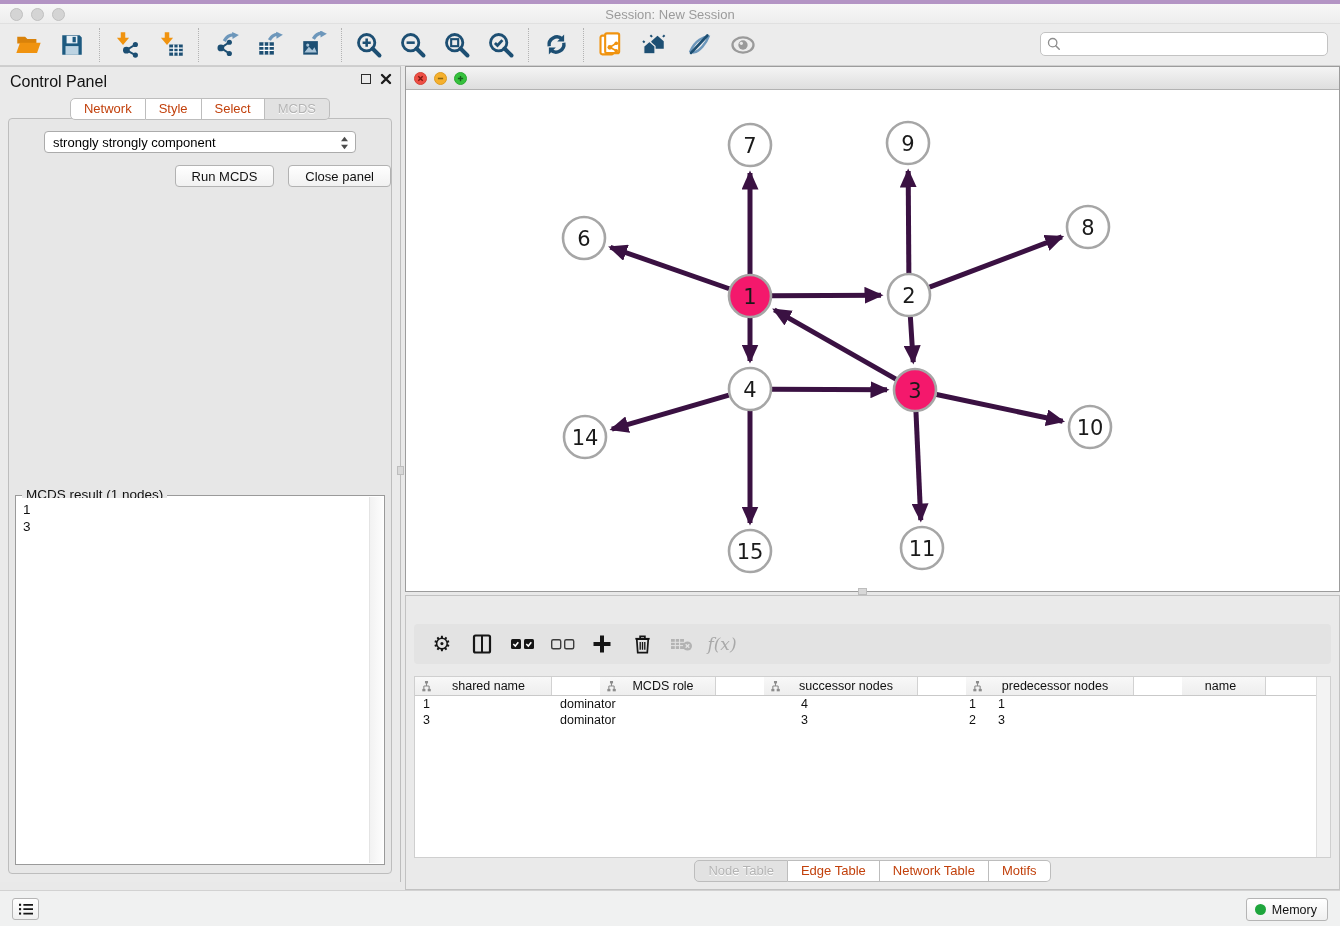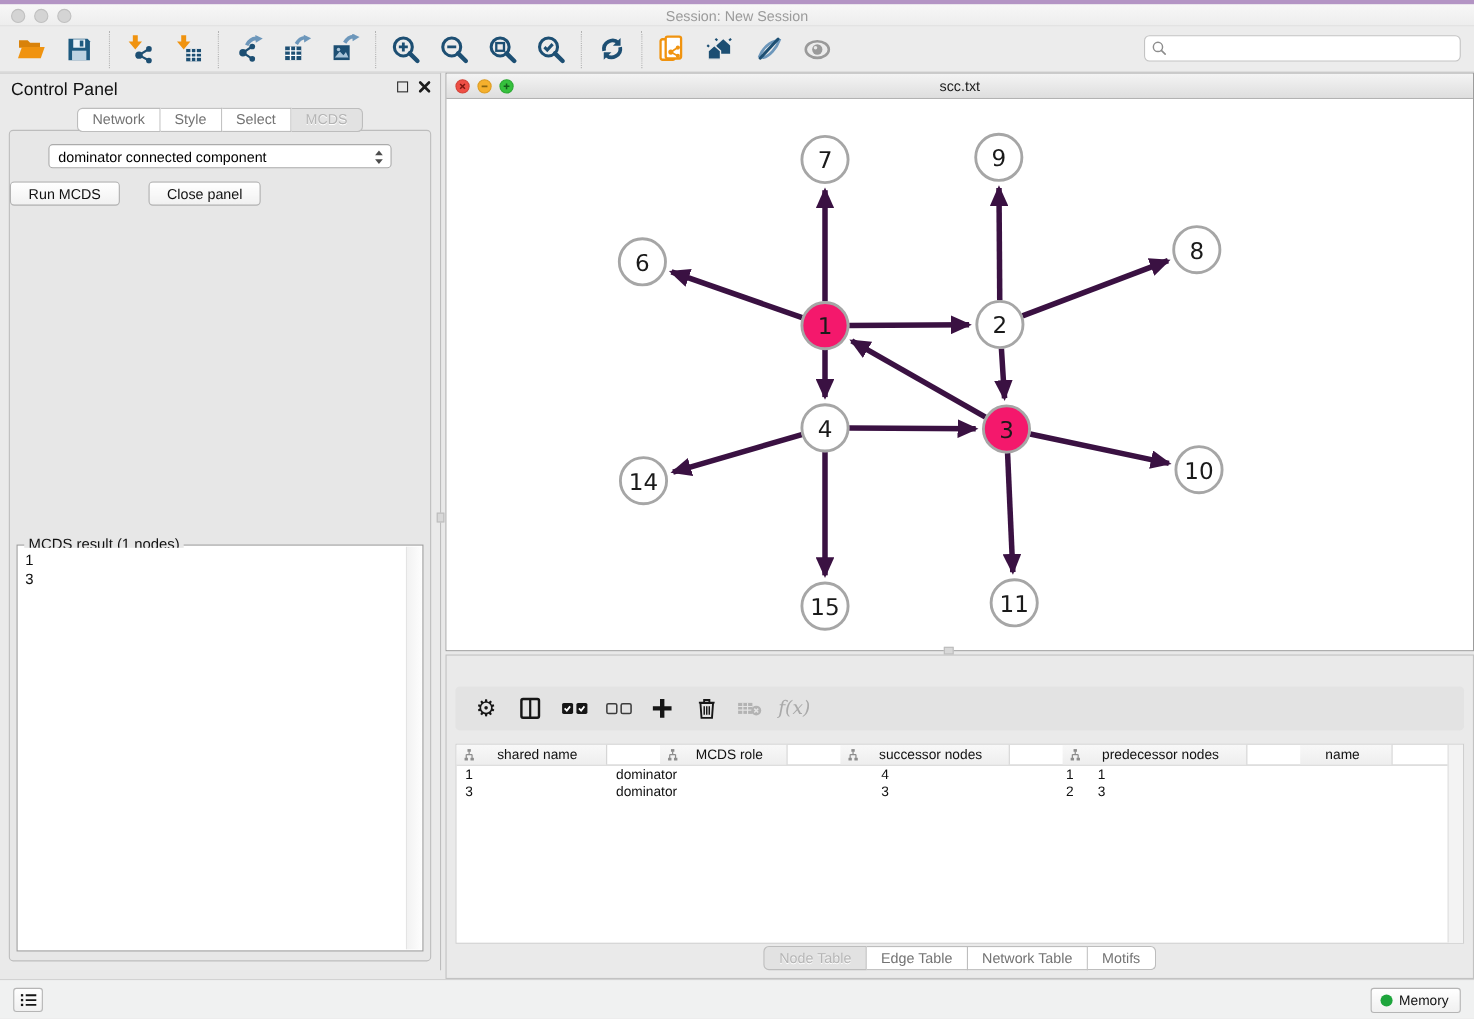--- a/index.html
+++ b/index.html
@@ -40,37 +40,37 @@
     background:#eaeaea; border-top:1px solid #cdcdcd; border-right:1px solid #bdbdbd;
   }
   .panel-header { position:relative; height:26px; }
   .panel-title { position:absolute; left:10px; top:6px; font-size:16px; color:#111; }
   .panel-icons { position:absolute; right:8px; top:6px; display:flex; gap:9px; align-items:center; }
   .float-icon { width:10px; height:10px; border:1.6px solid #2c2c2c; display:inline-block; }
   .tabs-row { position:absolute; left:0; width:100%; display:flex; justify-content:center; z-index:3; }
   .cp-tabs { top:31px; }
   .tab {
     background:#fff; border:1px solid #bdbdbd; border-left:none;
-    font-size:13px; color:#737373; padding:2px 13px 3px; cursor:default; white-space:nowrap;
+    font-size:13px; color:#c2410c; padding:2px 13px 3px; cursor:default; white-space:nowrap;
   }
   .tab:first-child { border-left:1px solid #bdbdbd; border-radius:5px 0 0 5px; }
   .tab:last-child { border-radius:0 5px 5px 0; }
   .tab.active { background:#e2e2e2; color:#b4b4b4; text-shadow:0 1px 0 #fff; }
   .cp-content {
     position:absolute; left:8px; right:8px; top:51px; bottom:8px;
     background:#e7e7e7; border:1px solid #bdbdbd; border-radius:4px;
   }
   .opt-label { margin-top:20px; text-align:center; font-size:13px; color:#111; }
   .select-box {
     margin:12px auto 0; width:312px; height:22px; background:#fff;
     border:1px solid #ababab; border-radius:4px; display:flex; align-items:center;
     font-size:13px; padding-left:8px; position:relative;
   }
   .select-chevrons { position:absolute; right:5px; top:3px; }
-  .btn-row { margin-top:12px; display:flex; justify-content:flex-start; gap:26px; }
+  .btn-row { margin-top:12px; display:flex; justify-content:flex-end; gap:14px; }
   .push-btn {
     height:22px; padding:0 16px; font-size:13px; color:#111;
     background:linear-gradient(#ffffff,#f1f1f1); border:1px solid #b2b2b2; border-radius:4px;
   }
   .result-group {
     position:absolute; left:6px; right:6px; top:376px; bottom:8px;
     border:1px solid #9a9a9a; background:#fff;
   }
   .result-legend {
     position:absolute; left:6px; top:-9px; background:#e7e7e7; padding:0 4px;
@@ -303,21 +303,21 @@
     </span>
   </div>
   <div class="tabs-row cp-tabs" id="cp-tabs">
       <div class="tab">Network</div>
       <div class="tab">Style</div>
       <div class="tab">Select</div>
       <div class="tab active">MCDS</div>
     </div>
   <div class="cp-content">
     <div class="select-box">
-      <span>dominator connected component</span>
+      <span>strongly strongly component</span>
       <span class="select-chevrons">
         <svg width="11" height="16" viewBox="0 0 11 16">
           <path d="M2 6.2l3.5-4.4L9 6.2z" fill="#4c4c4c"></path>
           <path d="M2 9.8l3.5 4.4L9 9.8z" fill="#4c4c4c"></path>
         </svg>
       </span>
     </div>
     <div class="btn-row">
       <button class="push-btn">Run MCDS</button>
       <button class="push-btn">Close panel</button>
@@ -346,21 +346,20 @@
         <svg width="7" height="7" viewBox="0 0 8 8">
             <path d="M1 4h6" stroke="#8a6510" stroke-width="1.8"></path>
           </svg>
       </span>
       <span class="net-light" style="background:#36c13d;border:1px solid #2aa932;">
         <svg width="7" height="7" viewBox="0 0 8 8">
             <path d="M4 1v6M1 4h6" stroke="#145f1b" stroke-width="1.6"></path>
           </svg>
       </span>
     </div>
-    <div class="net-title">scc.txt</div>
   </div>
   <div class="net-canvas">
     <svg id="graph-svg" width="933" height="501" viewBox="0 0 933 501">
         <defs>
           <marker id="arrow" markerUnits="strokeWidth" markerWidth="4" markerHeight="3.4" refX="3.3" refY="1.7" orient="auto">
             <path d="M0,0 L3.8,1.7 L0,3.4 Z" fill="#3a1142"></path>
           </marker>
         </defs>
         <line x1="344" y1="184" x2="344" y2="83" stroke="#3a1142" stroke-width="5" marker-end="url(#arrow)"></line>
         <line x1="323.23121807335133" y1="198.7434376400866" x2="204.43299517937103" y2="157.23562482170794" stroke="#3a1142" stroke-width="5" marker-end="url(#arrow)"></line>

